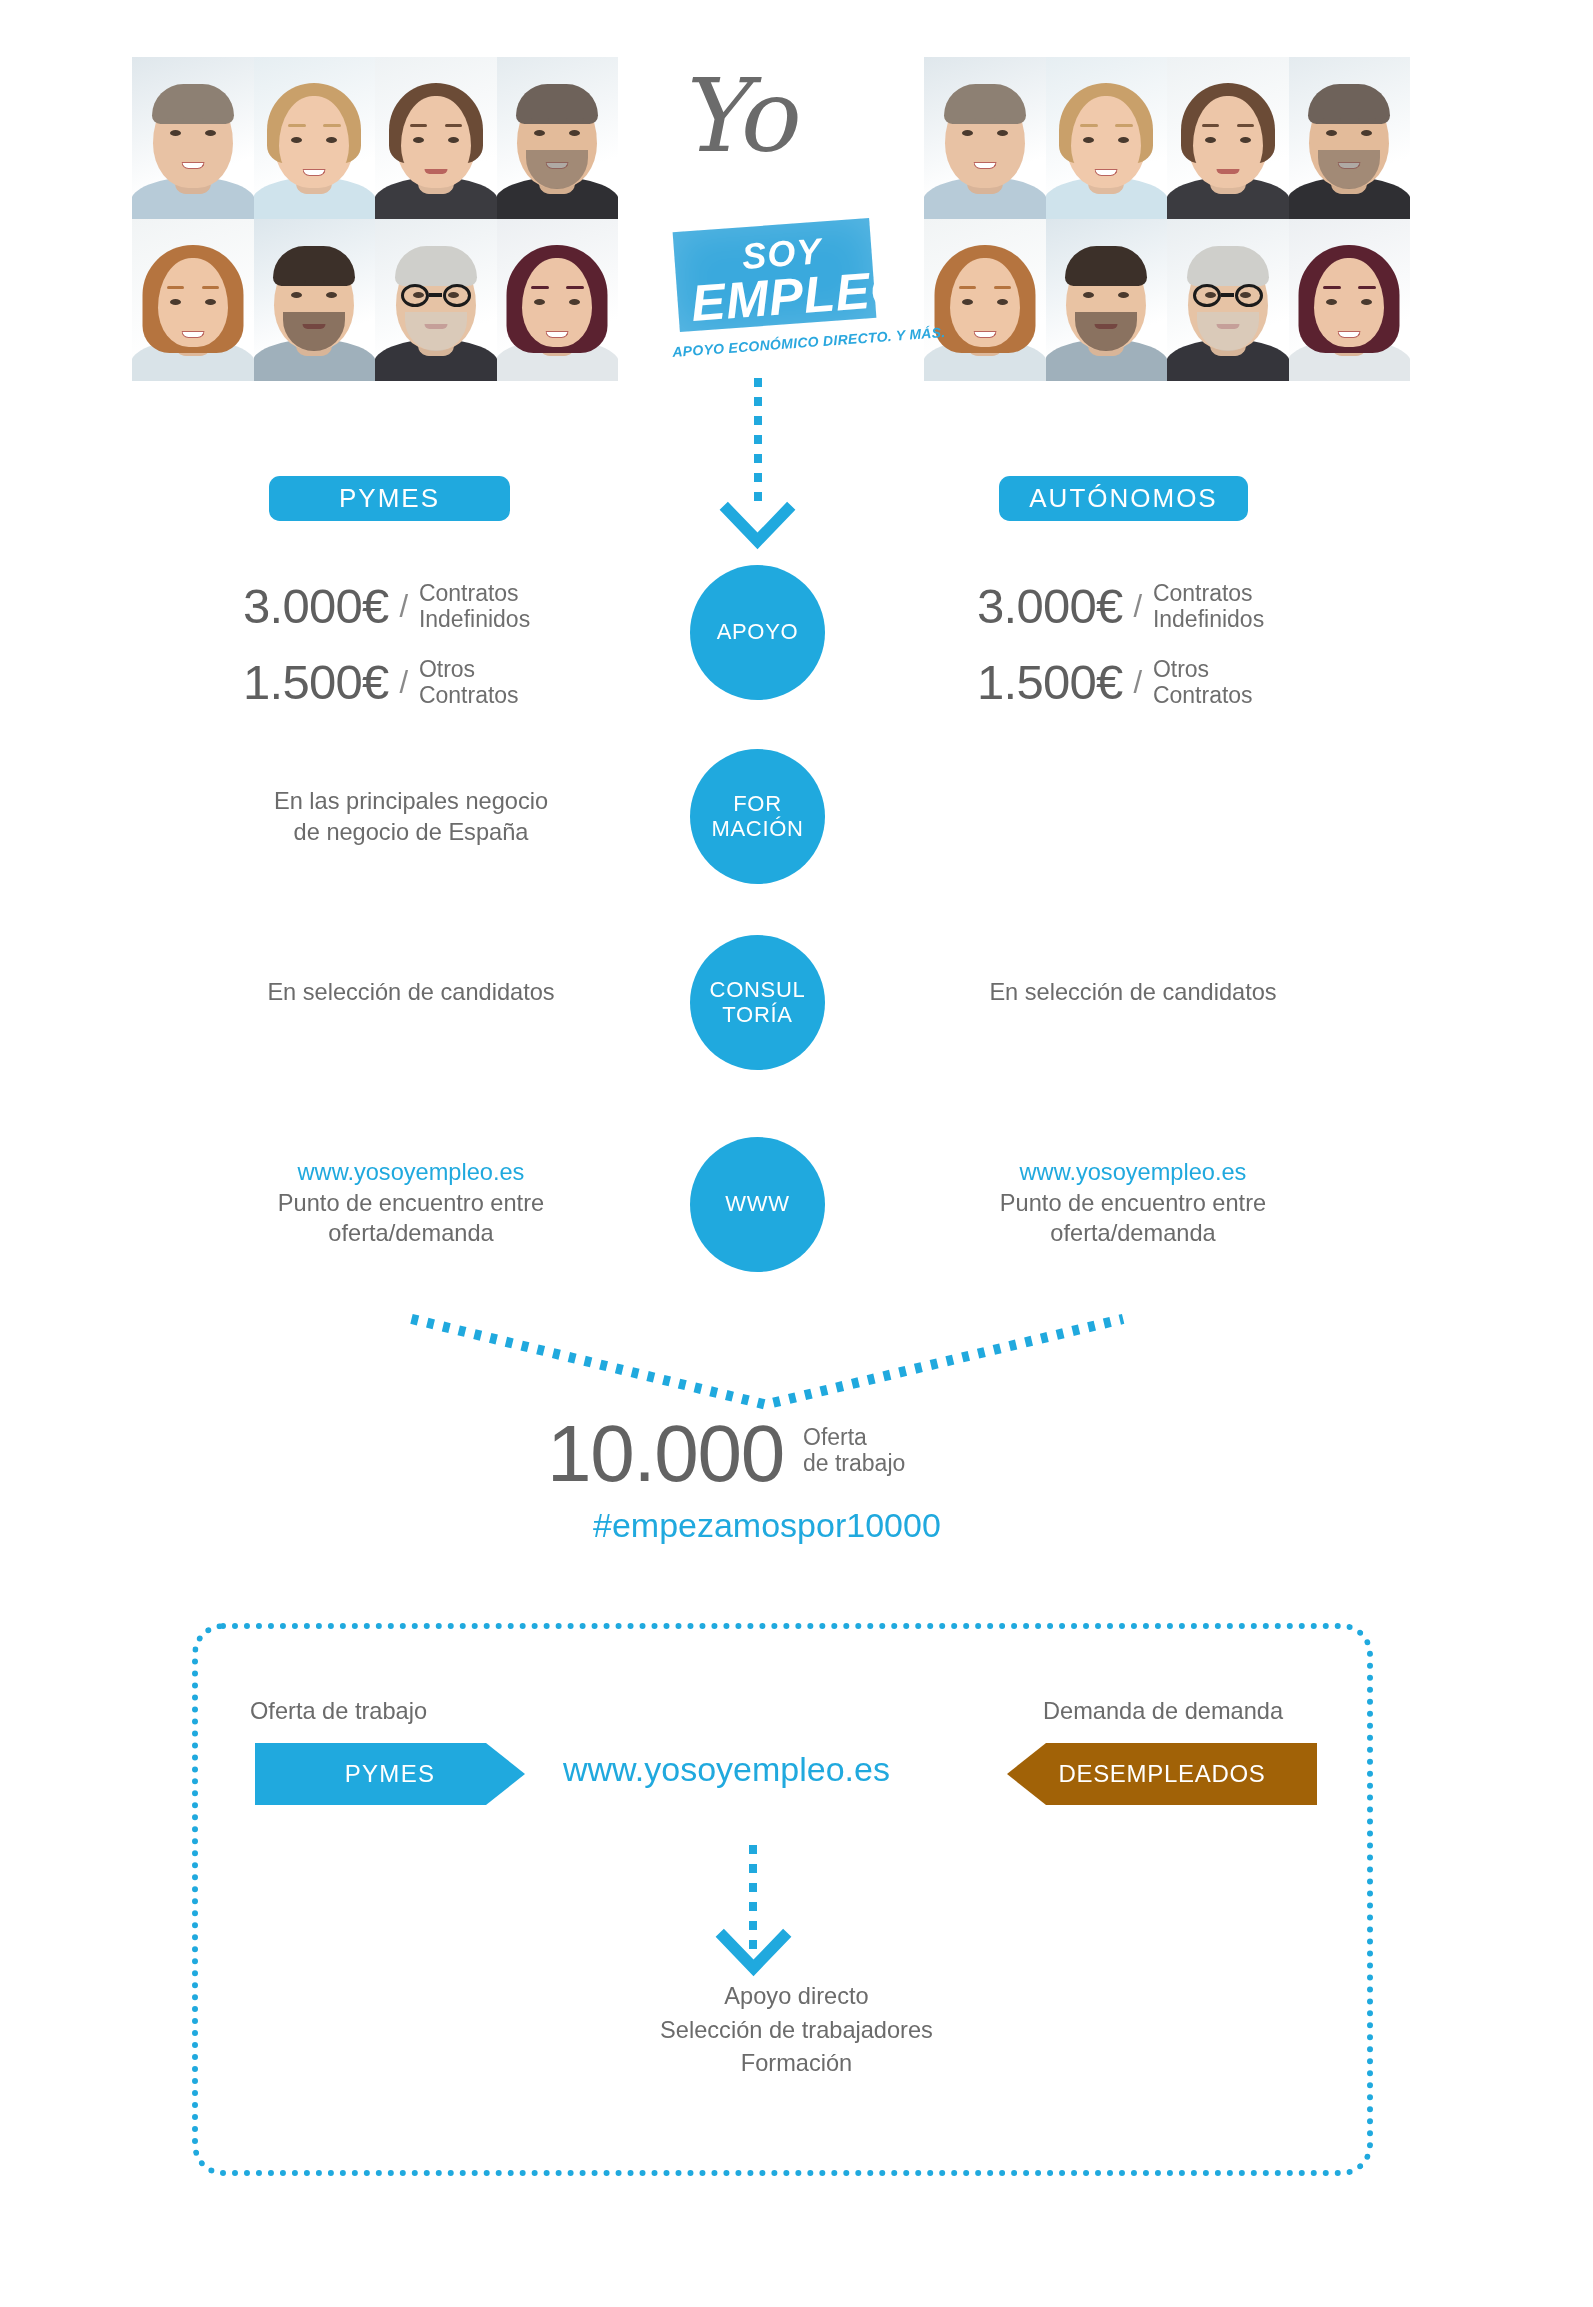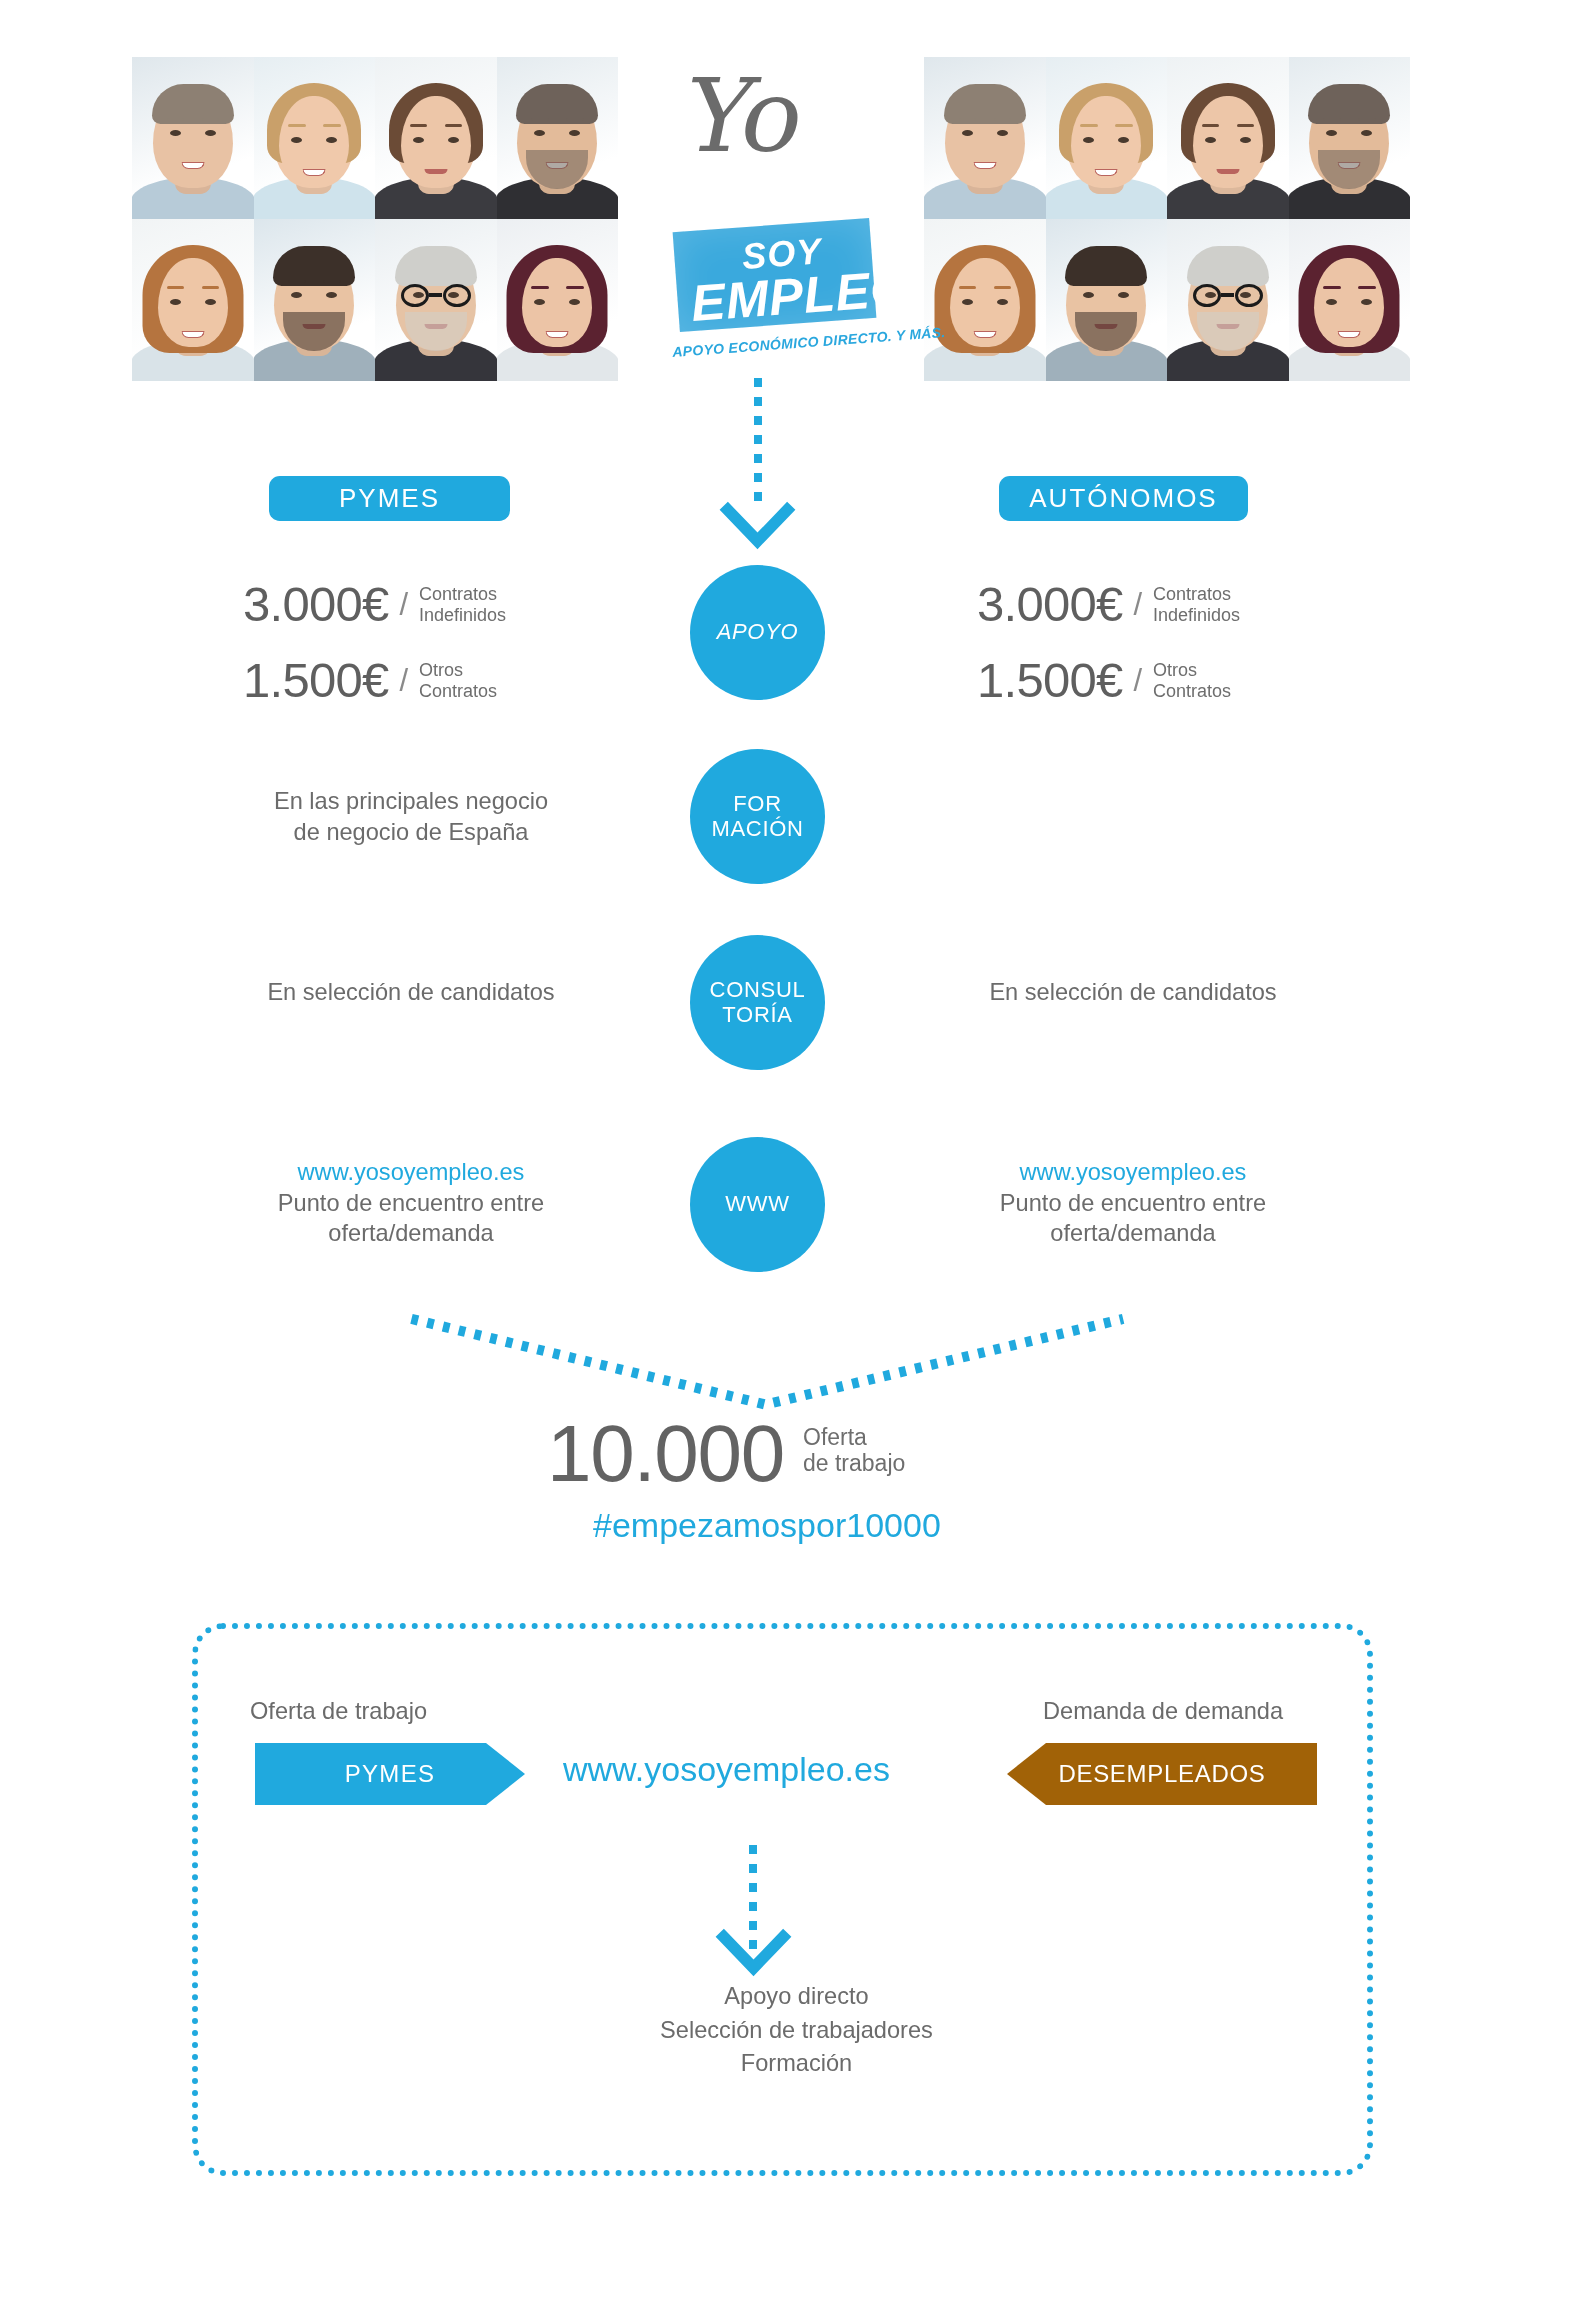--- a/index.html
+++ b/index.html
@@ -46,21 +46,21 @@
   
   .circle{position:absolute;width:135px;height:135px;border-radius:50%;
           background:#20A9DE;color:#fff;display:flex;align-items:center;
           justify-content:center;text-align:center;font-size:22px;
           letter-spacing:0.7px;line-height:1.12;}
 
   
   .amount-row{position:absolute;display:flex;align-items:center;}
   .amount-big{font-size:49px;color:#5f5f5f;font-weight:400;letter-spacing:-0.7px;line-height:1;}
   .amount-slash{font-size:31px;color:#8a8a8a;margin:0 10.8px;line-height:1;}
-  .amount-note{font-size:18px;color:#6e6e6e;line-height:1.14;}
+  .amount-note{font-size:23px;color:#6e6e6e;line-height:1.14;}
 
   .txt{position:absolute;font-size:23.6px;line-height:1.3;color:#6b6b6b;}
   .txt.c{text-align:center;}
   .link{color:#20A9DE;}
 
   
   .vdots{position:absolute;width:8px;background-image:
       repeating-linear-gradient(to bottom,#20A9DE 0 9.4px,transparent 9.4px 19px);}
   .chev{position:absolute;}
 
@@ -312,21 +312,21 @@
 </div>
 
 <div class="vdots" style="left:754px;top:378px;height:128px;"></div>
 <svg class="chev" width="81" height="54" style="left:717px;top:499px;" viewBox="0 0 120 80">
   <polyline points="10,10 60,62 110,10" fill="none" stroke="#20A9DE" stroke-width="17"></polyline>
 </svg>
 
 <div class="pill" style="left:269px;top:476px;width:241px;height:45px;">PYMES</div>
 <div class="pill" style="left:999px;top:476px;width:249px;height:45px;">AUTÓNOMOS</div>
 
-<div class="circle" style="left:690px;top:565px;font-style:italic;">
+<div class="circle" style="left:690px;top:565px;">
   <span>APOYO</span>
 </div>
 <div class="circle" style="left:690px;top:749px;align-items:center;">
   <span style="white-space:pre-line;">FOR
 MACIÓN</span>
 </div>
 <div class="circle" style="left:690px;top:935px;">
   <span style="white-space:pre-line;">CONSUL
 TORÍA</span>
 </div>

